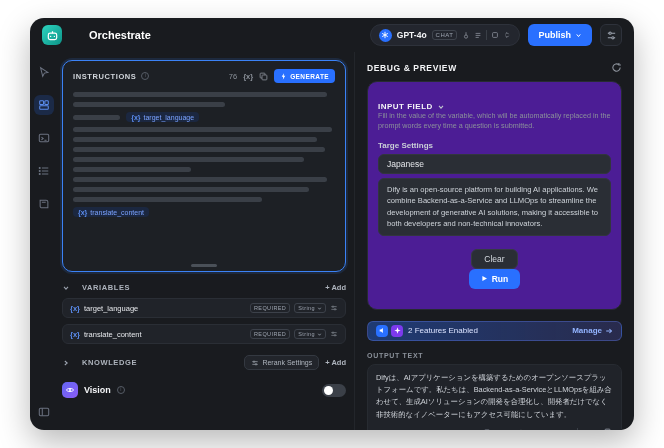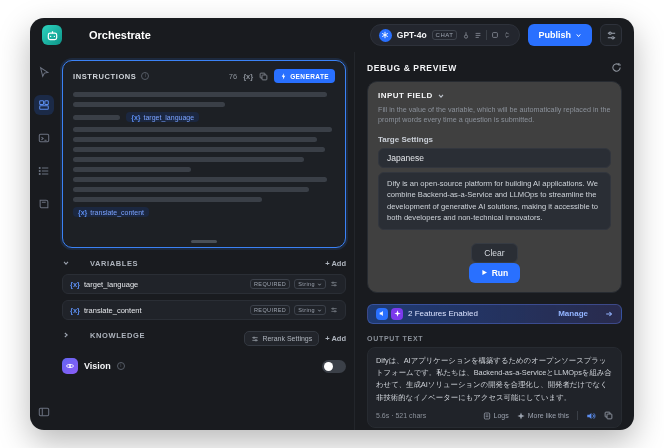--- a/index.html
+++ b/index.html
@@ -31,21 +31,21 @@
   .app-body { display:flex; height:378px; }
   .rail { width:28px; display:flex; flex-direction:column; align-items:center; padding:10px 0 8px; gap:13px; color:#6b7280; }
   .rail-item { width:20px; height:20px; border-radius:6px; display:flex; align-items:center; justify-content:center; cursor:pointer; }
   .rail-item.active { background:rgba(41,112,255,.18); color:#5b8def; }
   .rail-spacer { flex:1; }
   .left-col { width:296px; padding:8px 8px 0 4px; }
   .right-col { flex:1; border-left:1px solid #23262b; padding:10px 12px 0 12px; }
 
   
   .instructions { border:1px solid #3b82f6; box-shadow:0 0 0 2px rgba(59,130,246,.14);
-    border-radius:10px; background:#1d2025; height:188px; padding:8px 10px; position:relative; }
+    border-radius:10px; background:#1d2025; height:212px; padding:8px 10px; position:relative; }
   .ins-header { display:flex; align-items:center; gap:5px; }
   .ins-title { font-size:7.5px; font-weight:bold; letter-spacing:.6px; color:#d1d5db; }
   .info-dot { width:8px; height:8px; border-radius:50%; border:1px solid #565c66; color:#565c66;
     font-size:5.5px; display:flex; align-items:center; justify-content:center; line-height:1; }
   .ins-tools { margin-left:auto; display:flex; align-items:center; gap:6px; color:#8b919a; }
   .ins-count { font-size:7.5px; }
   .var-glyph { font-size:7.5px; font-weight:bold; }
   .generate-btn { display:flex; align-items:center; gap:3px; background:#2970ff; color:#fff; border:none;
     height:14px; padding:0 6px; border-radius:4px; font-size:6.5px; font-weight:bold; letter-spacing:.4px; cursor:pointer; }
   .skeleton-wrap { margin-top:9px; }
@@ -53,21 +53,21 @@
   .sk-row { display:flex; align-items:center; gap:6px; margin-bottom:5px; }
   .sk-row .sk { margin-bottom:0; }
   .chip { display:inline-flex; align-items:center; gap:3px; background:#1b2740; border-radius:4px;
     padding:1.5px 5px; font-size:7px; color:#7aa2ff; }
   .chip .chip-x { font-weight:bold; color:#5b8def; }
   .scroll-dash { position:absolute; bottom:4px; left:50%; transform:translateX(-50%);
     width:26px; height:3px; border-radius:2px; background:#4a5058; }
 
   
   .section { margin-top:11px; }
-  .sec-header { display:flex; align-items:flex-start; gap:20px; color:#9ca3af; }
+  .sec-header { display:flex; align-items:center; gap:12px; color:#9ca3af; }
   .sec-title { font-size:7.5px; font-weight:bold; letter-spacing:.6px; color:#aeb4bd; }
   .sec-right { margin-left:auto; display:flex; align-items:center; gap:6px; }
   .add-btn { font-size:7.5px; color:#aeb4bd; background:none; border:none; cursor:pointer; font-weight:bold; }
   .var-row { margin-top:6px; height:20px; background:#202329; border:1px solid #2a2e35; border-radius:6px;
     display:flex; align-items:center; padding:0 7px; gap:4px; cursor:pointer; }
   .var-name { font-size:7.5px; color:#e5e7eb; }
   .var-x { font-size:7.5px; font-weight:bold; color:#5b8def; }
   .mini-badge { font-size:5.5px; letter-spacing:.4px; color:#9ca3af; border:1px solid #3c414a;
     border-radius:3px; padding:1px 3px; display:flex; align-items:center; gap:2px; }
   .row-right { margin-left:auto; display:flex; align-items:center; gap:4px; color:#8b919a; }
@@ -77,43 +77,43 @@
   .vision-icon { width:16px; height:16px; border-radius:5px; background:linear-gradient(135deg,#6366f1,#8b5cf6);
     display:flex; align-items:center; justify-content:center; color:#fff; }
   .vision-label { font-size:9px; font-weight:bold; color:#f3f4f6; }
   .toggle { margin-left:auto; width:24px; height:13px; border-radius:7px; background:#3b4048; position:relative; cursor:pointer; }
   .toggle .knob { position:absolute; left:2px; top:2px; width:9px; height:9px; border-radius:50%; background:#ffffff; }
 
   
   .debug-header { display:flex; align-items:center; }
   .debug-title { font-size:8.5px; font-weight:bold; letter-spacing:.6px; color:#f3f4f6; }
   .debug-refresh { margin-left:auto; color:#8b919a; cursor:pointer; display:flex; }
-  .input-card { margin-top:8px; background:#404040; border:1px solid #272b31; border-radius:10px; padding:9px 10px; }
+  .input-card { margin-top:8px; background:#4c1d95; border:1px solid #272b31; border-radius:10px; padding:20px 10px; }
   .card-head { display:flex; align-items:center; gap:4px; color:#c2c7cf; }
   .card-title { font-size:8px; font-weight:bold; letter-spacing:.5px; color:#f3f4f6; }
-  .card-desc { margin-top:5px; font-size:7.2px; line-height:1.45; color:#8b919a; }
+  .card-desc { font-size:7.2px; line-height:1.45; color:#8b919a; }
   .field-label { margin-top:9px; font-size:8px; font-weight:bold; color:#c9ced6; }
   .text-input { margin-top:4px; width:100%; height:20px; background:#2a2e35; border:1px solid #32363e;
     border-radius:6px; padding:0 8px; font-size:8.5px; color:#e5e7eb; font-family:"Liberation Sans",sans-serif; }
   .textarea { margin-top:4px; width:100%; height:58px; background:#2a2e35; border:1px solid #32363e;
     border-radius:6px; padding:5px 8px; font-size:7.6px; line-height:1.5; color:#cfd4da; resize:none;
     font-family:"Liberation Sans",sans-serif; }
   .actions { margin-top:9px; display:flex; align-items:center; justify-content:space-between;flex-direction:column; }
   .clear-btn { height:20px; padding:0 12px; background:#2a2e35; border:1px solid #363b43; border-radius:6px;
     font-size:8.5px; color:#d5dae0; cursor:pointer; }
   .run-btn { height:20px; padding:0 12px; background:#2970ff; border:none; border-radius:6px;
     font-size:8.5px; font-weight:bold; color:#fff; display:flex; align-items:center; gap:4px; cursor:pointer; }
   .features-banner { margin-top:11px; height:20px; border-radius:6px; display:flex; align-items:center; gap:5px;
     padding:0 8px; background:linear-gradient(90deg, rgba(41,112,255,.38), rgba(99,102,241,.22));
     border:1px solid rgba(99,130,246,.35); cursor:pointer; }
   .feat-icon { width:12px; height:12px; border-radius:4px; display:flex; align-items:center; justify-content:center; color:#fff; }
   .feat-icon.blue { background:#2970ff; }
   .feat-icon.purple { background:#7c3aed; margin-left:-2px; }
   .feat-label { font-size:8px; color:#dbe3ff; }
-  .manage { margin-left:auto; display:flex; align-items:center; gap:17px; color:#93b4ff; font-size:8px; font-weight:bold; }
+  .manage { margin-left:auto; display:flex; align-items:center; gap:3px; color:#93b4ff; font-size:8px; font-weight:bold; }
   .output-sec { margin-top:11px; }
   .output-title { font-size:7px; font-weight:bold; letter-spacing:.7px; color:#8b919a; }
   .output-panel { margin-top:5px; background:#202329; border:1px solid #272b31; border-radius:8px; padding:7px 8px 6px; }
   .output-text { font-size:7.4px; line-height:1.65; color:#d1d5db; }
   .output-footer { margin-top:7px; display:flex; align-items:center; color:#8b919a; }
   .stats { font-size:7px; }
   .foot-right { margin-left:auto; display:flex; align-items:center; gap:8px; }
   .foot-btn { display:flex; align-items:center; gap:3px; font-size:7px; color:#9ca3af; background:none; border:none; cursor:pointer; }
   .foot-divider { width:1px; height:9px; background:#3a3f47; }
   .foot-icon-btn { background:none; border:none; color:#9ca3af; cursor:pointer; display:flex; }

